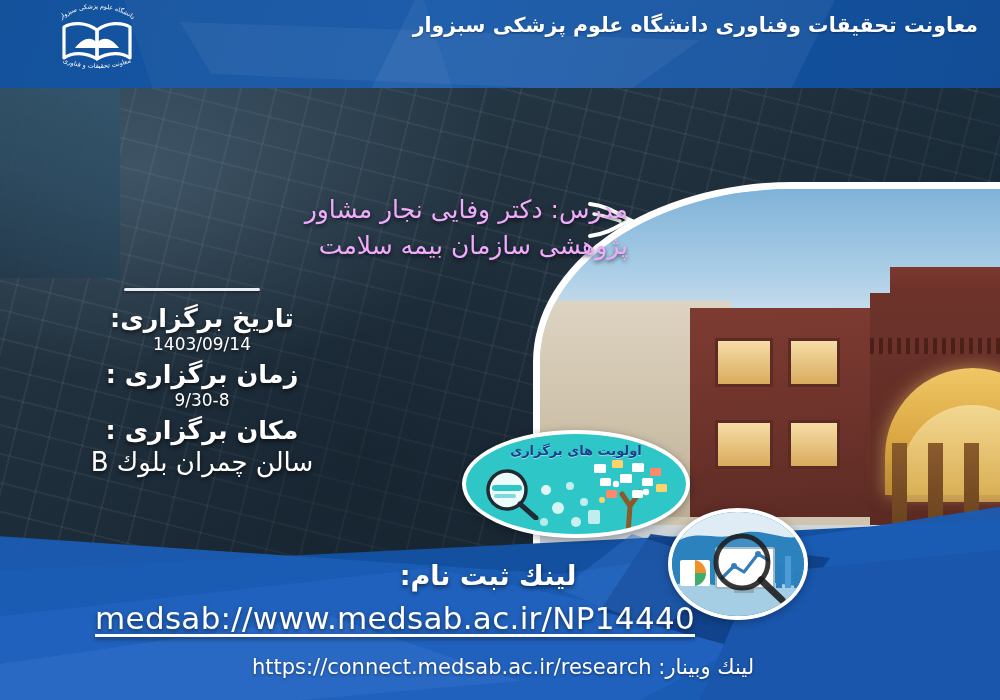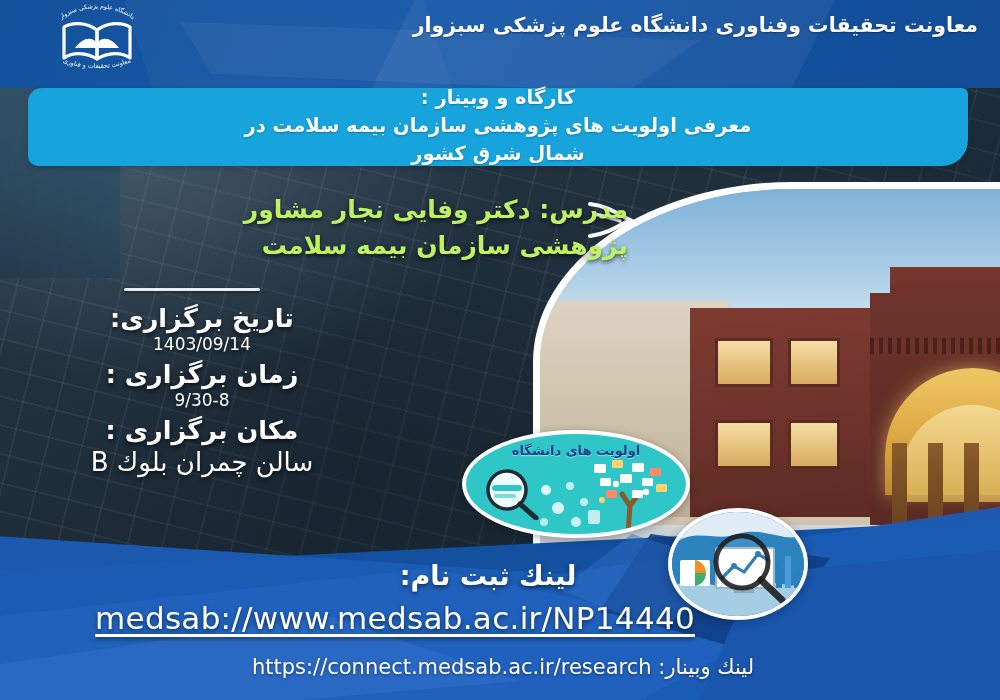--- a/index.html
+++ b/index.html
@@ -151,22 +151,22 @@
   }
 
   
   .swoosh{
     position:absolute; left:580px; top:196px; width:60px; height:48px;
   }
 
   
   .presenter{
     position:absolute; right:372px; top:192px; width:560px;
-    text-align:right; color:#bef264;
-    font-size:25px; font-weight:700; line-height:1.42;
+    text-align:right; color:#f0abfc;
+    font-size:25px; font-weight:400; line-height:1.42;
     text-shadow:0 2px 4px rgba(0,0,0,.65);
   }
   .presenter .p2{ display:block; }
 
   .divider{
     position:absolute; left:124px; top:288px; width:136px; height:3px;
     background:#e8eef3; border-radius:2px;
     box-shadow:0 1px 3px rgba(0,0,0,.5);
   }
 
@@ -312,27 +312,20 @@
           <textPath href="#arcBot" startOffset="50%" text-anchor="middle">معاونت تحقیقات و فناوری</textPath>
         </text>
       </svg>
     </div>
 
     <div class="header-text">
       <span>معاونت تحقیقات وفناوری دانشگاه علوم پزشکی سبزوار</span>
     </div>
   </div>
 
-  <div class="banner">
-    <div class="banner-inner">
-      <span class="bl1">کارگاه و وبینار :</span>
-      <span class="bl1">معرفی اولویت های پژوهشی سازمان بیمه سلامت در</span>
-      <span class="bl1">شمال شرق کشور</span>
-    </div>
-  </div>
 
   <div class="photo-panel">
     <div class="pp-sky"></div>
     <div class="pp-left-stone"></div>
     <div class="pp-brick"></div>
     <div class="pp-win" style="left:175px; top:40%; width:58px; height:13%;"></div>
     <div class="pp-win" style="left:248px; top:40%; width:52px; height:13%;"></div>
     <div class="pp-win" style="left:175px; top:62%; width:58px; height:13%;"></div>
     <div class="pp-win" style="left:248px; top:62%; width:52px; height:13%;"></div>
     <div class="pp-top-sign"></div>
@@ -372,21 +365,21 @@
 
   <div class="btm-base"></div>
   <div class="btm-wave1"></div>
   <div class="btm-wave2"></div>
   <div class="btm-wave3"></div>
   <div class="btm-shard-a"></div>
   <div class="btm-shard-b"></div>
   <div class="btm-right-slab"></div>
 
   <div class="badge-priorities">
-    <div class="bp-title">اولویت های دانشگاه</div>
+    <div class="bp-title">اولویت های برگزاری</div>
     <div class="bp-magnifier">
       <svg width="66" height="52" viewBox="0 0 66 52" xmlns="http://www.w3.org/2000/svg">
         <circle cx="27" cy="22" r="19" fill="#ffffff" opacity=".92"></circle>
         <circle cx="27" cy="22" r="19" fill="none" stroke="#1f2a33" stroke-width="3.5"></circle>
         <rect x="12" y="17" width="30" height="6" rx="3" fill="#2ec6c6"></rect>
         <rect x="14" y="26" width="22" height="4" rx="2" fill="#7fd8e0"></rect>
         <line x1="40" y1="36" x2="56" y2="50" stroke="#1f2a33" stroke-width="5" stroke-linecap="round"></line>
       </svg>
     </div>
     <div class="bp-dots">

